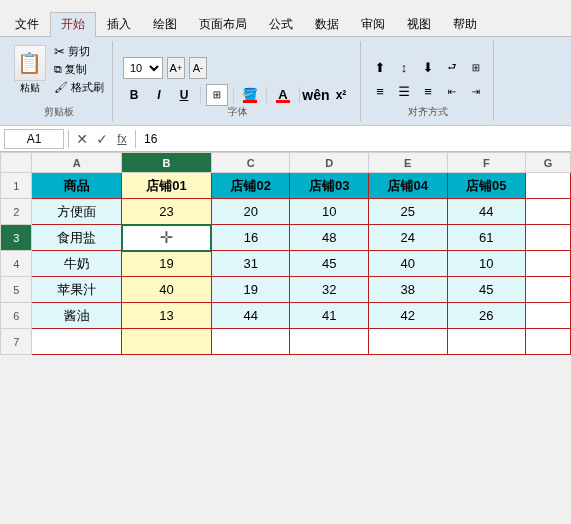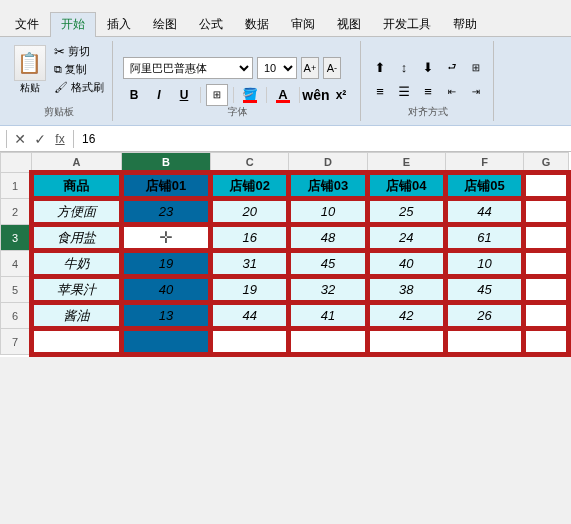--- a/index.html
+++ b/index.html
@@ -2,21 +2,21 @@
 <html><head>
   <meta charset="utf-8">
   <style>
     * { margin: 0; padding: 0; box-sizing: border-box; }
     body { font-family: 'Microsoft YaHei', SimSun, sans-serif; font-size: 12px; background: #f0f0f0; width: 571px; height: 524px; overflow: hidden; }
 
     
     .ribbon { background: #dce6f1; border-bottom: 1px solid #b8cce4; }
     .ribbon-tabs { display: flex; background: #f0f0f0; border-bottom: 1px solid #c0c0c0; padding-left: 4px; padding-top: 4px; }
     .ribbon-tab { padding: 3px 10px; font-size: 12px; cursor: pointer; border: 1px solid transparent; border-bottom: none; background: transparent; margin-top: 8px; }
-    .ribbon-tab.active { background: #dce6f1; border-color: #c0c0c0; border-bottom-color: #dce6f1; margin-bottom: -1px; color: #15803d; }
+    .ribbon-tab.active { background: #dce6f1; border-color: #c0c0c0; border-bottom-color: #dce6f1; margin-bottom: -1px; color: #7f1d1d; }
     .ribbon-body { display: flex; padding: 4px 6px; gap: 2px; align-items: stretch; height: 88px; }
     .ribbon-group { display: flex; flex-direction: column; align-items: center; padding: 2px 6px; border-right: 1px solid #c0c0c0; min-width: 60px; position: relative; }
     .ribbon-group-label { font-size: 10px; color: #555; position: absolute; bottom: 2px; }
     .ribbon-group-content { display: flex; flex-direction: column; gap: 1px; flex: 1; justify-content: center; }
     .clipboard-group { min-width: 80px; }
     .clipboard-inner { display: flex; gap: 4px; }
     .paste-btn { display: flex; flex-direction: column; align-items: center; justify-content: center; cursor: pointer; padding: 2px; }
     .paste-icon { width: 32px; height: 36px; background: linear-gradient(to bottom, #f8f8f8, #e8e8e8); border: 1px solid #ccc; display: flex; align-items: center; justify-content: center; font-size: 20px; }
     .paste-label { font-size: 10px; }
     .small-btns { display: flex; flex-direction: column; gap: 1px; }
@@ -57,50 +57,50 @@
     .sheet { background: white; }
     .sheet-table { width: 100%; border-collapse: collapse; table-layout: fixed; }
 
     
     .col-header { background: #f2f2f2; height: 20px; border: 1px solid #d0d0d0; font-size: 11px; color: #555; text-align: center; vertical-align: middle; }
     .col-header.active { background: #217346; color: white; }
     .row-header { background: #f2f2f2; width: 28px; border: 1px solid #d0d0d0; font-size: 11px; color: #555; text-align: center; vertical-align: middle; }
     .row-header.active { background: #217346; color: white; }
 
     
-    .data-cell { border: 5px solid #b91c1c; height: 26px; text-align: center; vertical-align: middle; font-size: 13px; white-space: nowrap; }
+    .data-cell { border: 1px solid #b91c1c; height: 26px; text-align: center; vertical-align: middle; font-size: 13px; white-space: nowrap; }
     .data-cell.header-row { background: #00b0c8; color: #000; font-weight: bold; }
-    .data-cell.data-row { background: #e0f7fa; font-style: italic; }
+    .data-cell.data-row { background: #e0f7fa; }
     .data-cell.selected { background: white; border: 2px solid #217346; }
-    .data-cell.active-col { background: #0369a1; text-align: center; }
+    .data-cell.active-col { background: #fef9c3; text-align: center; }
 
     
     .col-A { width: 80px; }
     .col-B { width: 80px; }
     .col-C { width: 70px; }
     .col-D { width: 70px; }
     .col-E { width: 70px; }
     .col-F { width: 70px; }
     .col-G { width: 40px; }
     .col-row { width: 28px; }
   </style>
 </head>
 <body>
 
 <div class="ribbon">
   <div class="ribbon-tabs">
     <div class="ribbon-tab">文件</div>
     <div class="ribbon-tab active">开始</div>
     <div class="ribbon-tab">插入</div>
     <div class="ribbon-tab">绘图</div>
+    <div class="ribbon-tab">页面布局</div>
     <div class="ribbon-tab">公式</div>
     <div class="ribbon-tab">数据</div>
     <div class="ribbon-tab">审阅</div>
     <div class="ribbon-tab">视图</div>
-    <div class="ribbon-tab">开发工具</div>
     <div class="ribbon-tab">帮助</div>
   </div>
   <div class="ribbon-body">
 
     <div class="ribbon-group clipboard-group">
       <div class="clipboard-inner">
         <div class="paste-btn">
           <div class="paste-icon">📋</div>
           <div class="paste-label">粘贴</div>
         </div>
@@ -118,23 +118,20 @@
             <span>格式刷</span>
           </div>
         </div>
       </div>
       <div class="ribbon-group-label">剪贴板</div>
     </div>
 
     <div class="ribbon-group font-group">
       <div class="ribbon-group-content">
         <div class="font-row1">
-          <select class="font-select">
-            <option>阿里巴巴普惠体</option>
-          </select>
           <select class="font-size-select">
             <option>10</option>
           </select>
           <div class="font-size-btn">A<sup>+</sup></div>
           <div class="font-size-btn">A<sup>-</sup></div>
         </div>
         <div class="font-row2">
           <button class="fmt-btn bold">B</button>
           <button class="fmt-btn italic">I</button>
           <button class="fmt-btn underline">U</button>
@@ -174,20 +171,21 @@
           <button class="align-btn" style="font-size:10px;">⇤</button>
           <button class="align-btn" style="font-size:10px;">⇥</button>
         </div>
       </div>
       <div class="ribbon-group-label">对齐方式</div>
     </div>
   </div>
 </div>
 
 <div class="formula-bar">
+  <div class="cell-ref">A1</div>
   <div class="formula-sep"></div>
   <div class="formula-icons">
     <span class="formula-icon">✕</span>
     <span class="formula-icon">✓</span>
     <span class="formula-icon" style="font-size:12px;text-decoration:underline;">fx</span>
   </div>
   <div class="formula-sep"></div>
   <input class="formula-input" type="text" value="16" style="">
 </div>
 

